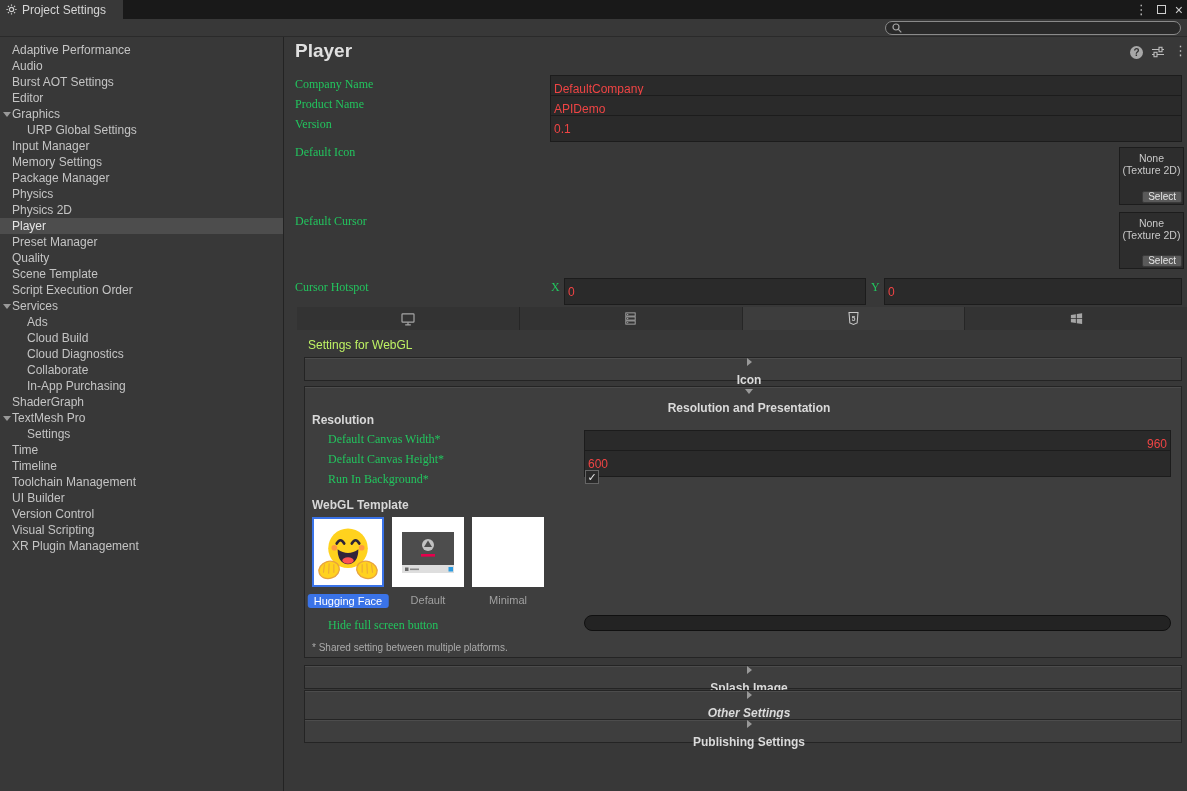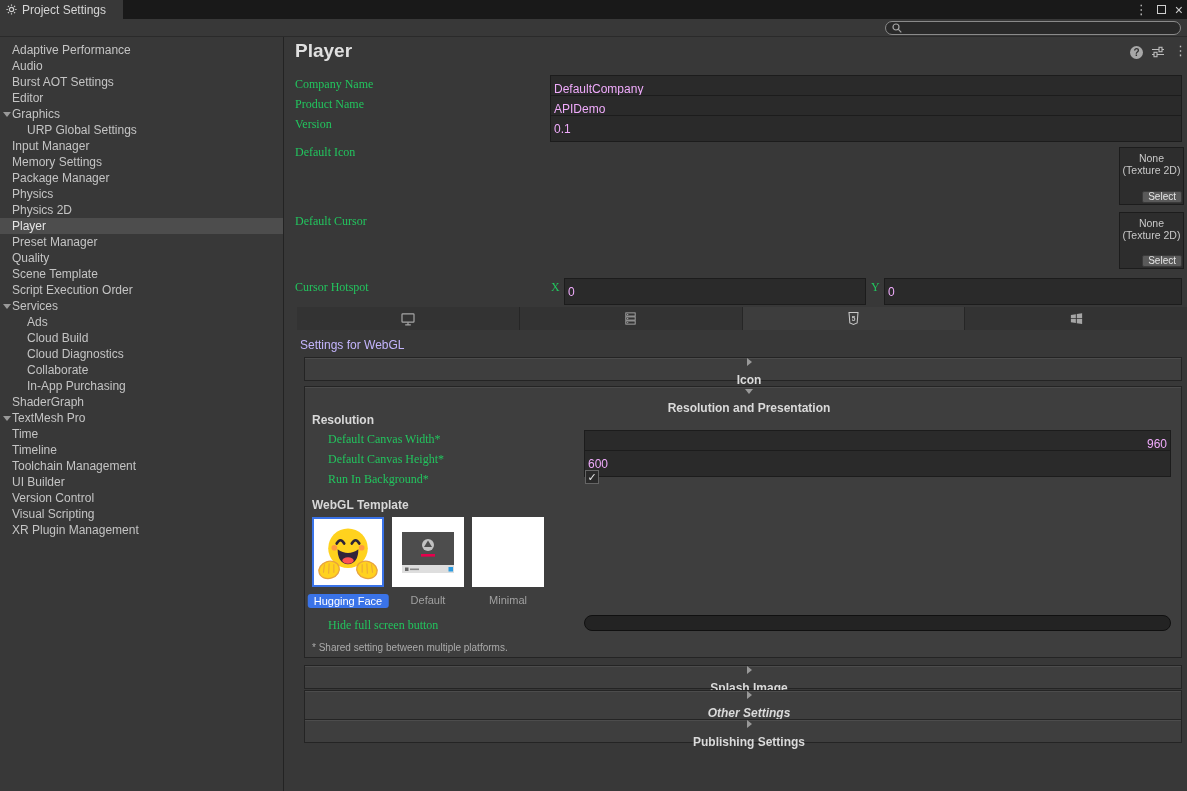--- a/index.html
+++ b/index.html
@@ -31,35 +31,35 @@
     border-left:4px solid transparent; border-right:4px solid transparent; border-top:5px solid #999; }
   .tri-r { display:inline-block; width:0; height:0;
     border-top:4px solid transparent; border-bottom:4px solid transparent; border-left:5px solid #999; }
   
   .main { position:absolute; left:284px; top:37px; width:903px; height:754px; }
   .pg-title { position:absolute; left:11px; top:3px; font-size:19px; font-weight:bold; color:#e0e0e0; }
   .hdr-ic { position:absolute; display:flex; align-items:center; justify-content:center; }
   .help-ic { left:846px; top:9px; width:13px; height:13px; border-radius:50%; background:#a8a8a8;
     color:#333; font-size:10px; font-weight:bold; line-height:13px; }
   .lbl { position:absolute; color:#22c55e;font-family:Liberation Serif, serif; }
-  .tf { position:absolute; height:27px; background:#2a2a2a; border:1px solid #1c1c1c; color:#f0abfc;
+  .tf { position:absolute; height:27px; background:#2a2a2a; border:1px solid #1c1c1c; color:#ef4444;
     font-size:12px; font-family:inherit; padding:0 3px; outline:none; }
   
   .well { position:absolute; left:835px; width:65px; background:#2d2d2d; border:1px solid #1c1c1c; text-align:center; }
   .well-l1 { margin-top:4px; font-size:10.5px; color:#c9c9c9; }
   .well-l2 { font-size:10.5px; color:#c9c9c9; }
   .well-select { position:absolute; right:1px; bottom:1px; height:12px; padding:0 5px; font-size:10px;
     font-family:inherit; color:#e4e4e4; background:#5a5a5a; border:1px solid #3a3a3a; border-radius:2px; line-height:10px; }
   
   .tabstrip { position:absolute; left:13px; top:270px; width:890px; height:23px; background:#2a2a2a; display:flex; }
   .ptab { flex:1; display:flex; align-items:center; justify-content:center; background:#333333;
     border-right:1px solid #262626; color:#a6a6a6; }
   .ptab:last-child { border-right:none; }
   .ptab.sel { background:#3d3d3d; color:#c9c9c9; }
-  .settings-for { position:absolute; left:16px; top:301px; color:#c4b5fd; }
+  .settings-for { position:absolute; left:24px; top:301px; color:#bef264; }
   
   .sec { position:absolute; left:20px; width:878px; background:#3e3e3e; border:1px solid #242424;
     box-shadow:inset 0 1px 0 #4c4c4c; }
   .sec-head { position:relative; height:22px; display:flex; align-items:center; gap:7px; padding-left:12px;
     font-weight:bold; color:#dadada; cursor:default;flex-direction:column; }
   .subhdr { position:absolute; font-weight:bold; color:#d8d8d8; }
   .checkbox { position:absolute; width:14px; height:14px; background:#2a2a2a; border:1px solid #656565;
     color:#e8e8e8; font-size:11px; line-height:12px; text-align:center; }
   
   .thumb { position:absolute; top:130px; width:72px; height:70px; background:#ffffff; cursor:default; }
@@ -122,20 +122,21 @@
   <div class="si"><span>Scene Template</span></div>
   <div class="si"><span>Script Execution Order</span></div>
   <div class="si"><span class="tri-d"></span><span>Services</span></div>
   <div class="si ind"><span>Ads</span></div>
   <div class="si ind"><span>Cloud Build</span></div>
   <div class="si ind"><span>Cloud Diagnostics</span></div>
   <div class="si ind"><span>Collaborate</span></div>
   <div class="si ind"><span>In-App Purchasing</span></div>
   <div class="si"><span>ShaderGraph</span></div>
   <div class="si"><span class="tri-d"></span><span>TextMesh Pro</span></div>
+  <div class="si ind"><span>Settings</span></div>
   <div class="si"><span>Time</span></div>
   <div class="si"><span>Timeline</span></div>
   <div class="si"><span>Toolchain Management</span></div>
   <div class="si"><span>UI Builder</span></div>
   <div class="si"><span>Version Control</span></div>
   <div class="si"><span>Visual Scripting</span></div>
   <div class="si"><span>XR Plugin Management</span></div>
 </div>
 
 <div class="main">

